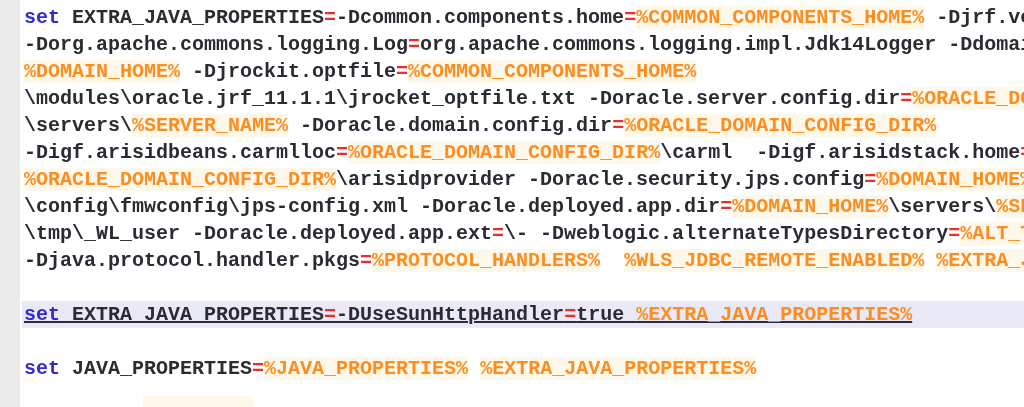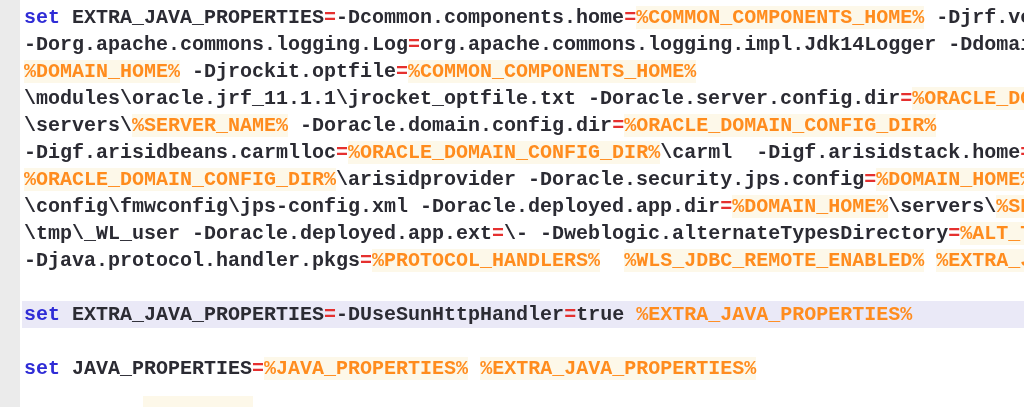--- a/index.html
+++ b/index.html
@@ -18,21 +18,21 @@
   .code {
     position: absolute; left: 24px; top: 4px; right: 0;
     font-size: 20px; font-weight: bold;
     line-height: 27px;
     white-space: pre;
     color: var(--c-text, #2b2b33);
   }
   .line { height: 27px; white-space: pre; }
   .line.hl {
     background: var(--c-highlight_bg, #eae9f7);
-    margin-left: -2px; padding-left: 2px;
+    margin-left: -2px; padding-left: 2px; text-decoration: underline;
   }
   .k { color: var(--c-text, #2b2b33); margin-top: 24px; }
   .b { color: var(--c-keyword, #2f2cd6); }
   .r { color: var(--c-equals, #e5302f); }
   .v { color: var(--c-variable, #ff8c1e); background: var(--c-var_bg, #fdf8e9); text-align: right; }
   .line.hl .v { background: transparent; }
   .partial-strip {
     position: absolute; left: 143px; top: 396px;
     width: 110px; height: 11px;
     background: var(--c-var_bg, #fdf8e9);

